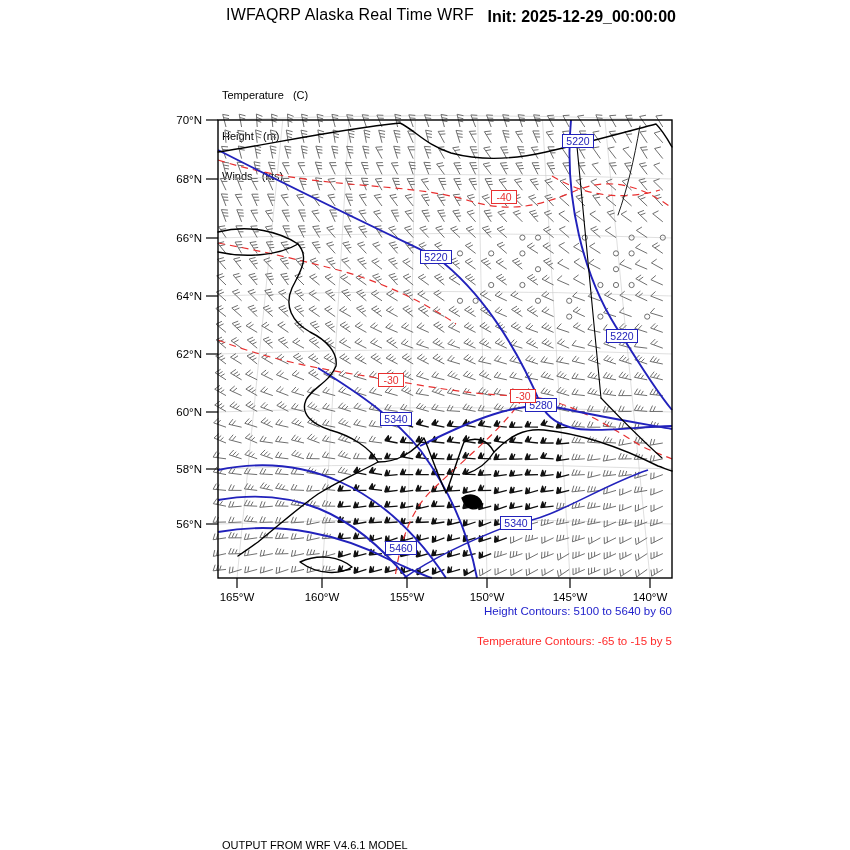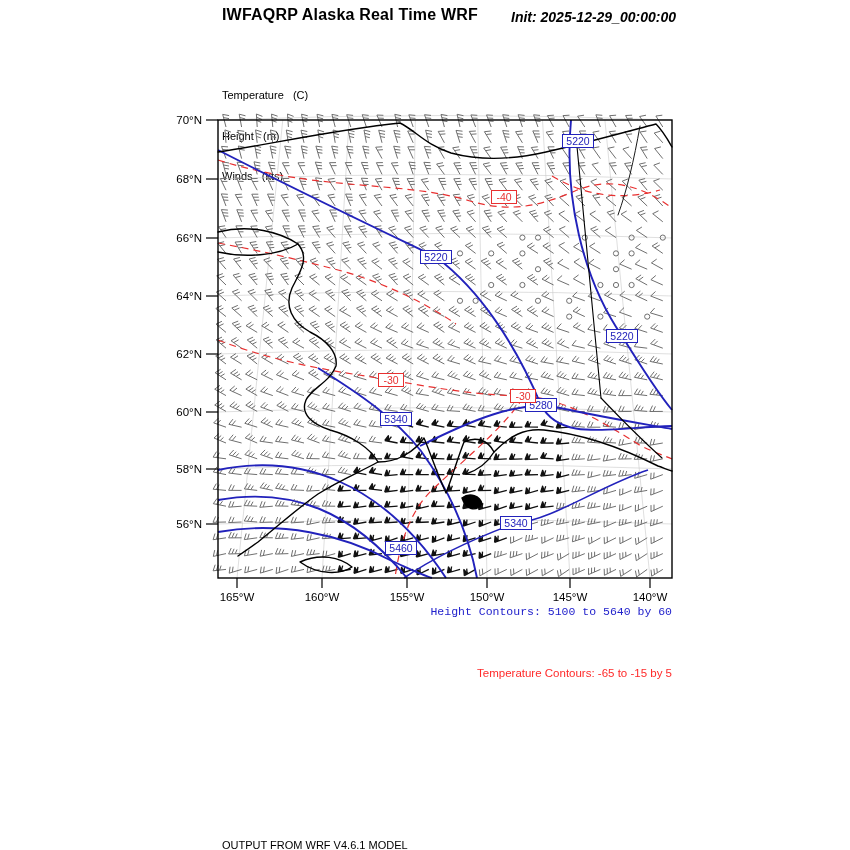--- a/index.html
+++ b/index.html
@@ -1,20 +1,20 @@
 <!DOCTYPE html>
 <html><head>
 <meta charset="utf-8">
 <style>
   html,body{margin:0;padding:0;background:#ffffff;}
   #page{position:relative;width:850px;height:850px;background:#ffffff;overflow:hidden;
         font-family:"Liberation Sans","DejaVu Sans",sans-serif;color:#000;}
   .abs{position:absolute;}
-  #title{left:150px;top:6px;width:400px;text-align:center;font-size:16px;font-weight:bold;letter-spacing:.2px;}
-  #initblock{left:440px;top:10px;width:236px;text-align:right;font-size:14px;line-height:14px;font-style:italic;}
+  #title{left:150px;top:6px;width:400px;text-align:center;font-size:16px;font-weight:normal;letter-spacing:.2px;}
+  #initblock{left:440px;top:10px;width:236px;text-align:right;font-size:16px;line-height:14px;}
   #init-line{font-weight:bold;}
   #legend{left:222px;top:62px;font-size:11px;line-height:13.5px;white-space:pre;}
   #note-height{left:322px;top:605px;width:350px;text-align:right;font-size:11.5px;}
   #note-temp{left:322px;top:635px;width:350px;text-align:right;font-size:11.5px;}
   #footer{left:222px;top:813px;font-size:11px;line-height:13px;white-space:pre;}
   svg text{font-family:"Liberation Sans","DejaVu Sans",sans-serif;}
 </style>
 </head>
 <body>
 
@@ -1118,21 +1118,21 @@
           <rect x="378.5" y="373.5" width="25" height="13" fill="#fff" stroke="#e83030" stroke-width="1"></rect>
           <text x="391" y="384" text-anchor="middle" font-size="10.5" fill="#e83030">-30</text>
         </g>
         <g>
           <rect x="510.5" y="389.5" width="25" height="13" fill="#fff" stroke="#e83030" stroke-width="1"></rect>
           <text x="523" y="400" text-anchor="middle" font-size="10.5" fill="#e83030">-30</text>
         </g>
       </g>
   </svg>
 
-  <div class="abs" id="note-height" style="color: rgb(34, 34, 204); font-family: Liberation Mono, monospace;">Height Contours: 5100 to 5640 by 60</div>
-  <div class="abs" id="note-temp" style="color: rgb(255, 42, 42); margin-top: 32px;">Temperature Contours: -65 to -15 by 5</div>
+  <div class="abs" id="note-height" style="color: rgb(34, 34, 204);">Height Contours: 5100 to 5640 by 60</div>
+  <div class="abs" id="note-temp" style="color: rgb(255, 42, 42);">Temperature Contours: -65 to -15 by 5</div>
 
   <div class="abs" id="footer">
     <div>OUTPUT FROM WRF V4.6.1 MODEL</div>
     
   </div>
 
 </div>
 
 </body></html>

